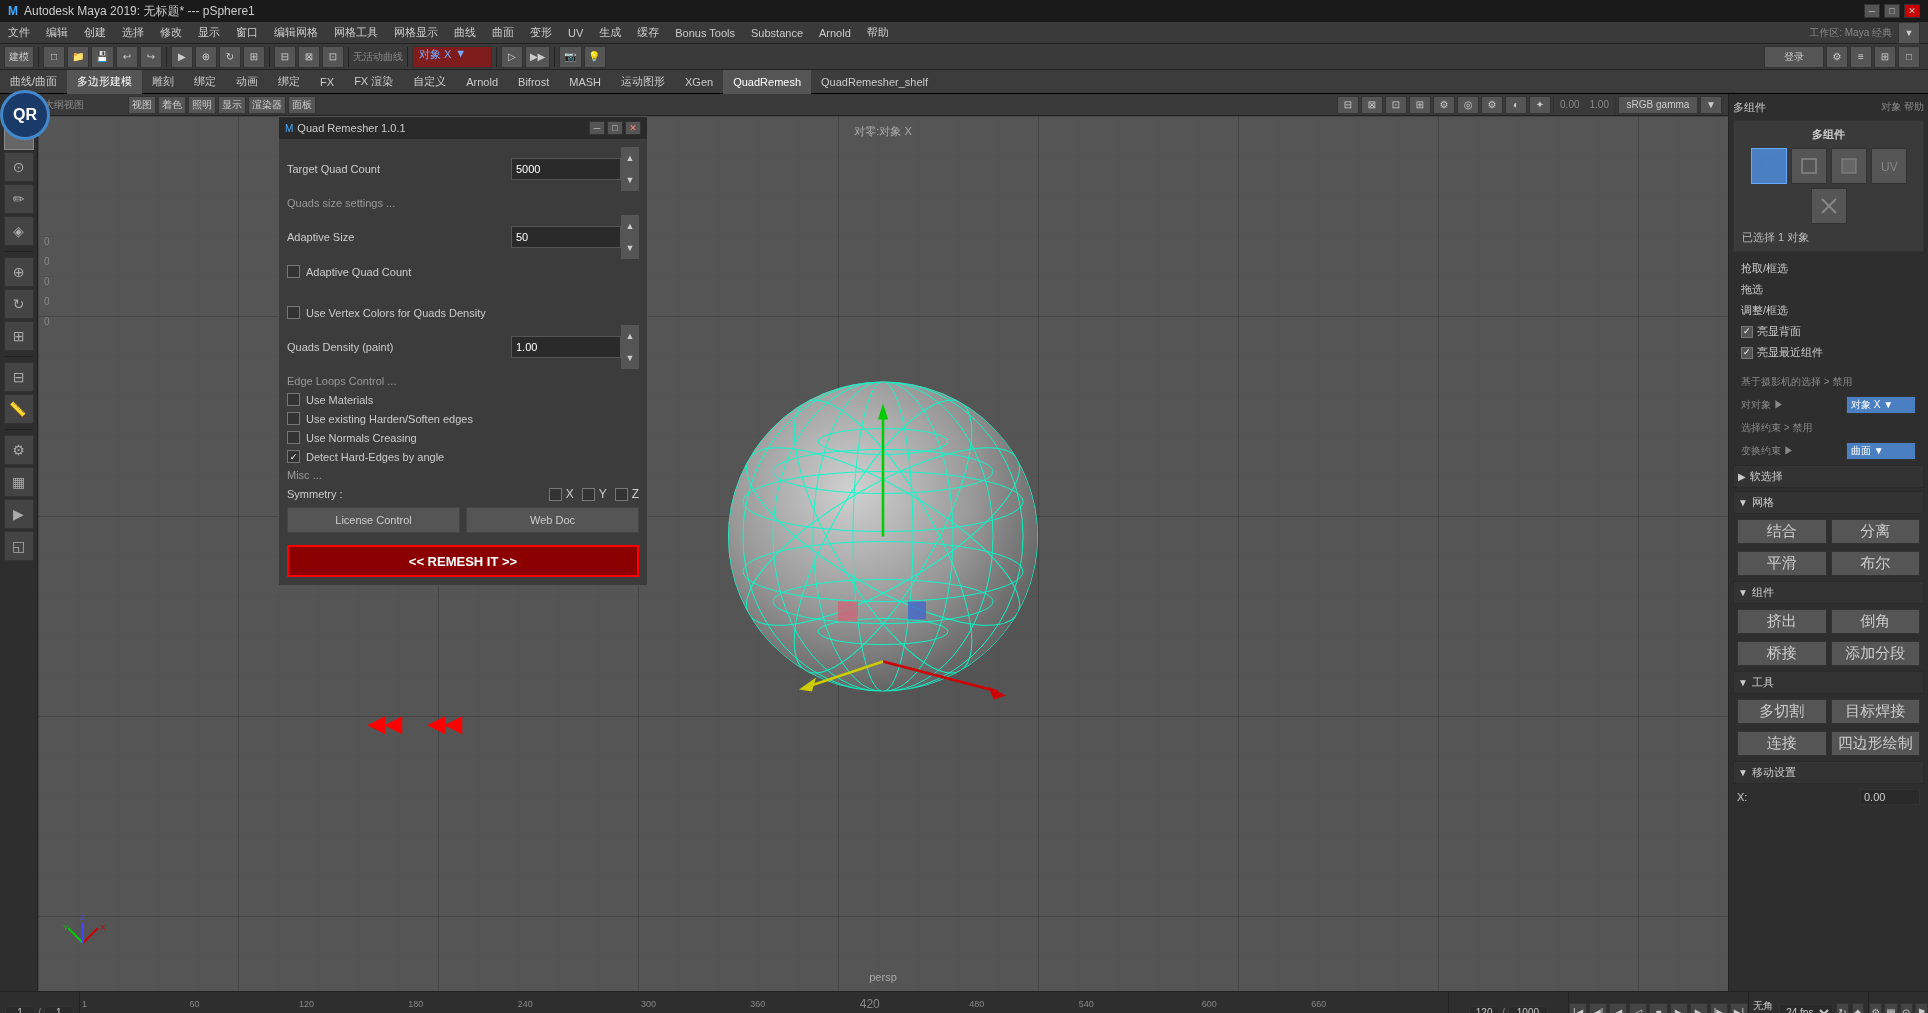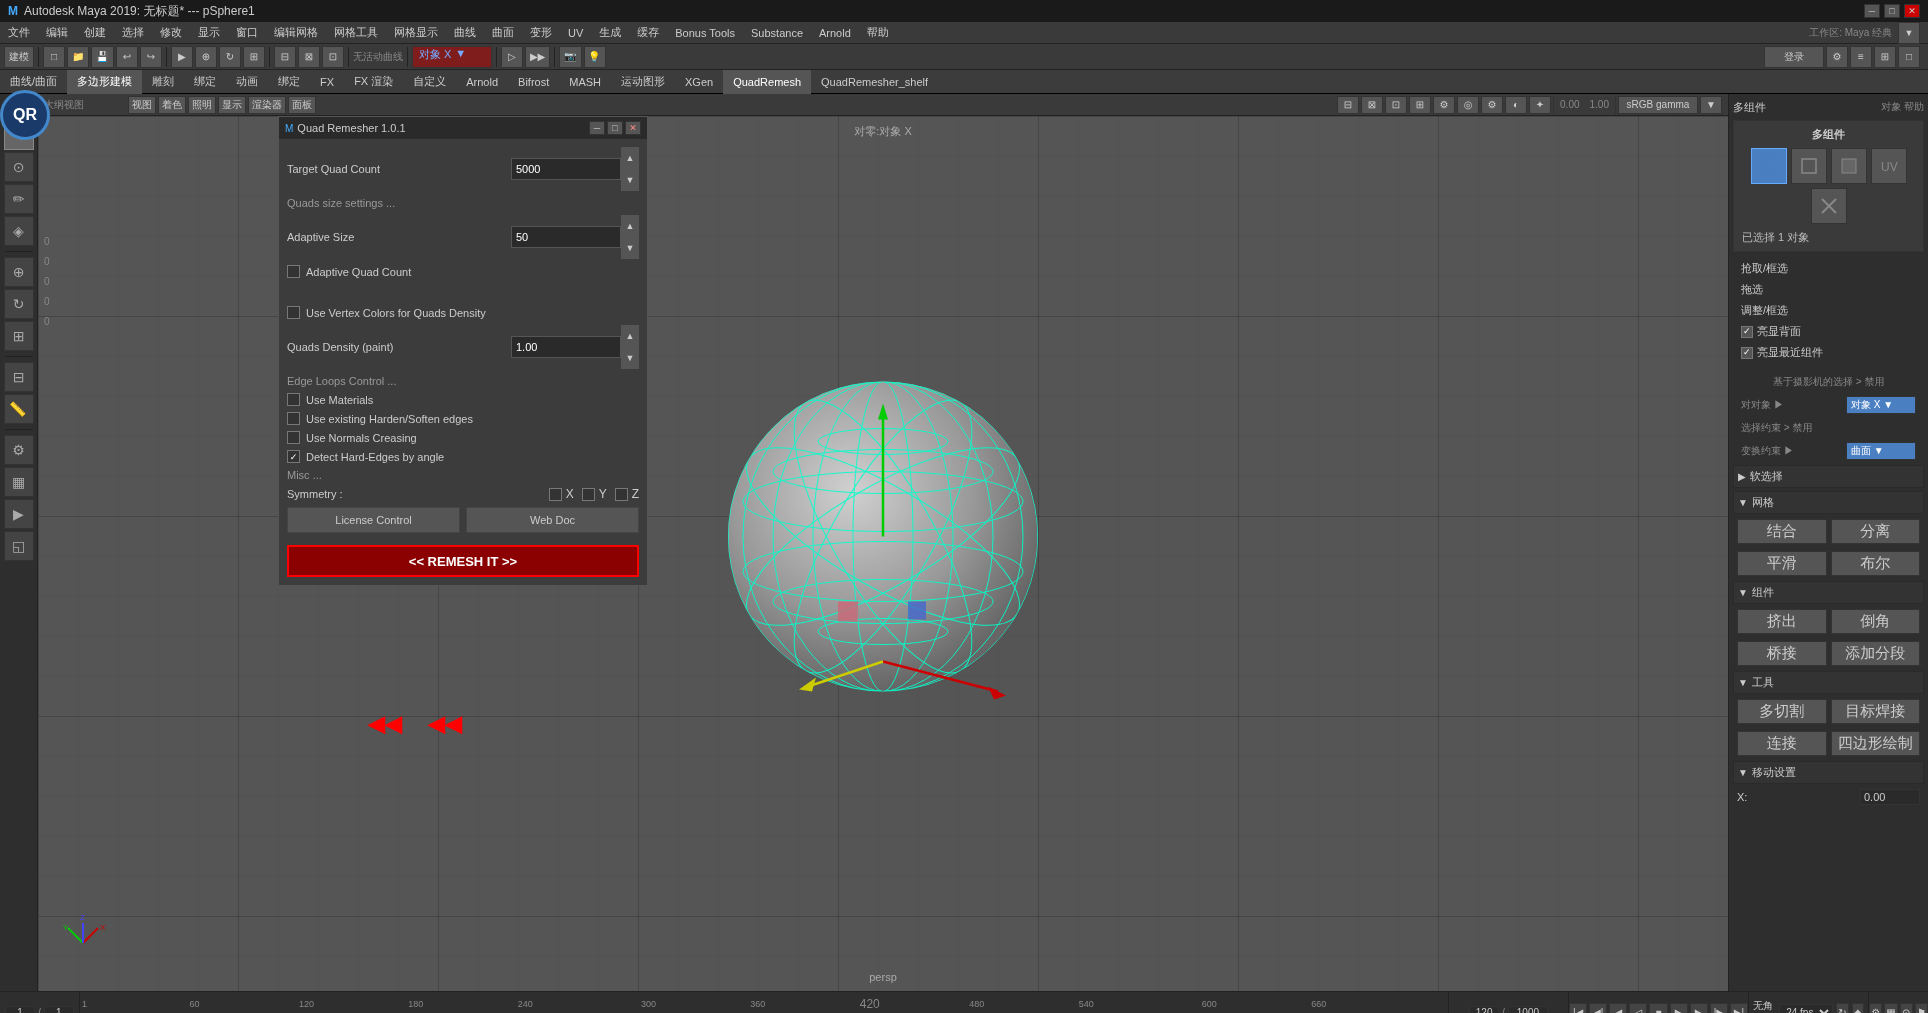--- a/index.html
+++ b/index.html
@@ -541,21 +541,21 @@
         <span>亮显背面</span>
       </div>
       <div class="rp-checkbox-row">
         <div class="rp-checkbox checked"></div>
         <span>亮显最近组件</span>
       </div>
     </div>
 
     <div style="display:flex;flex-direction:column;gap:3px;padding:4px 4px 0;">
       <div class="rp-dropdown-row">
-        <span style="font-size:10px;color:#888;margin-left:32px;">基于摄影机的选择 &gt; 禁用</span>
+        <span style="font-size:10px;color:#888;">基于摄影机的选择 &gt; 禁用</span>
       </div>
       <div class="rp-dropdown-row">
         <span style="font-size:10px;color:#888;">对对象 ▶</span>
         <div class="rp-dropdown">对象 X ▼</div>
       </div>
       <div class="rp-dropdown-row">
         <span style="font-size:10px;color:#888;">选择约束 &gt; 禁用</span>
       </div>
       <div class="rp-dropdown-row">
         <span style="font-size:10px;color:#888;">变换约束 ▶</span>

